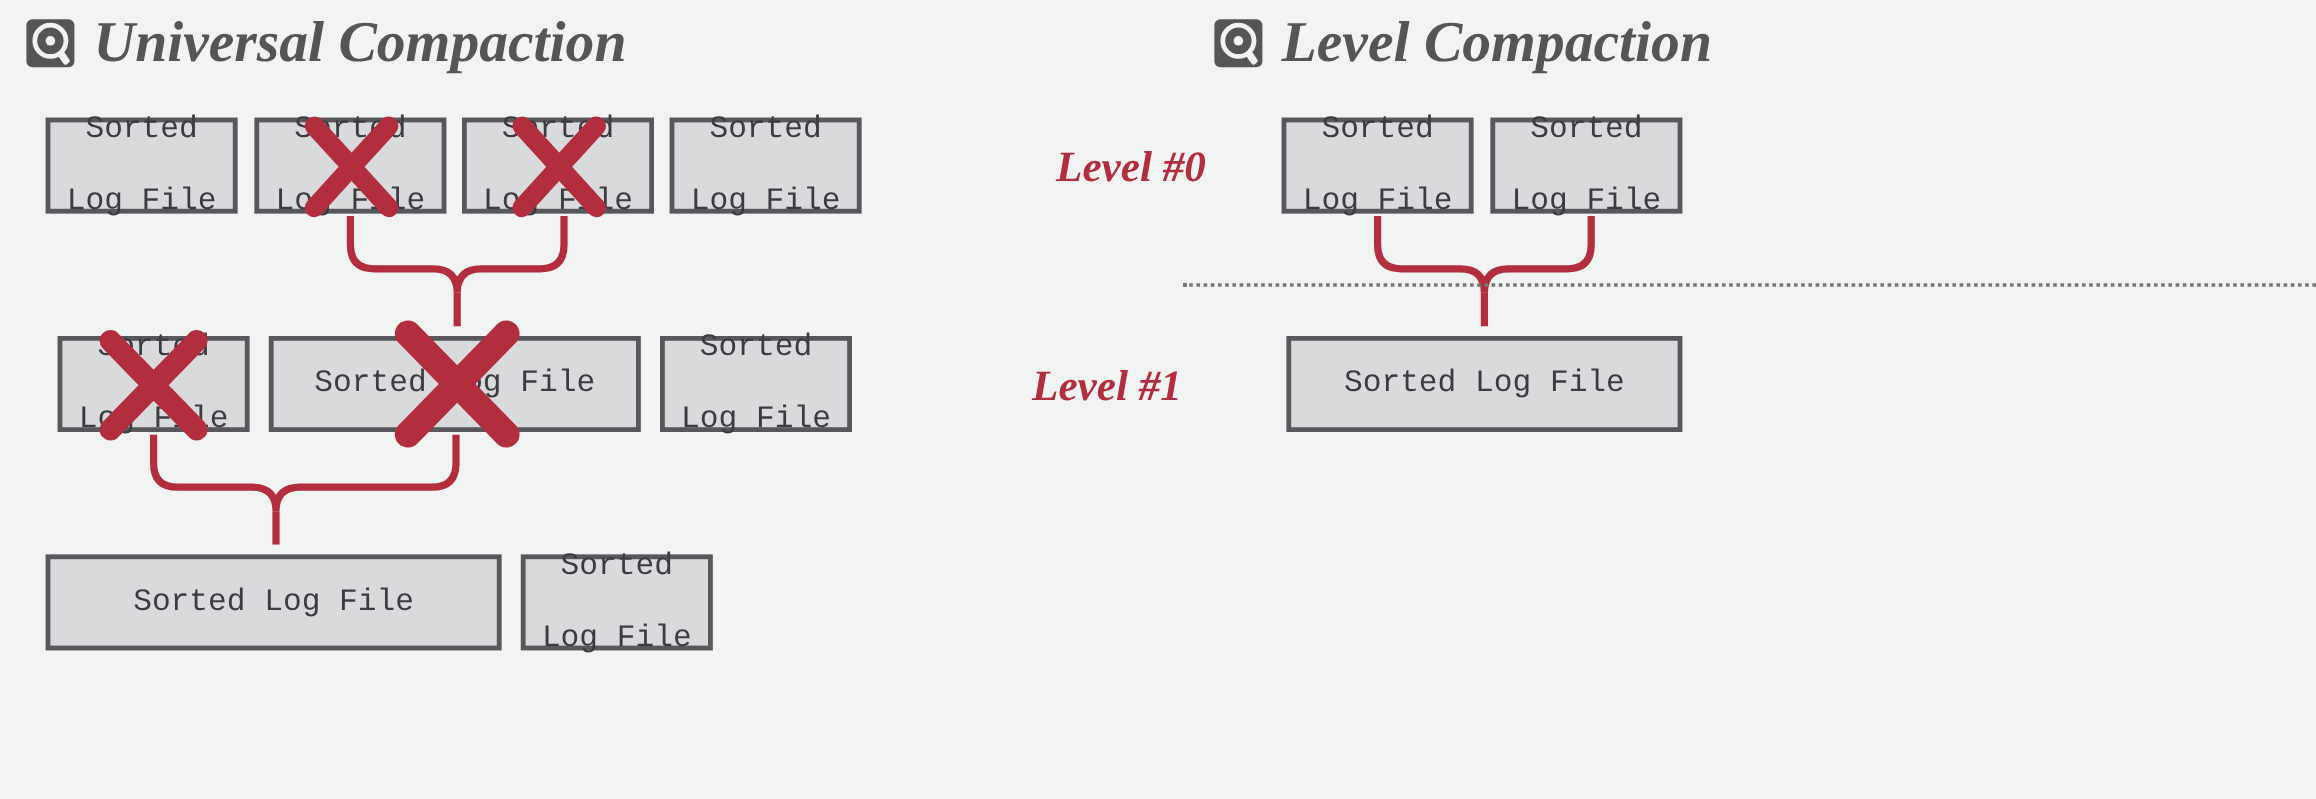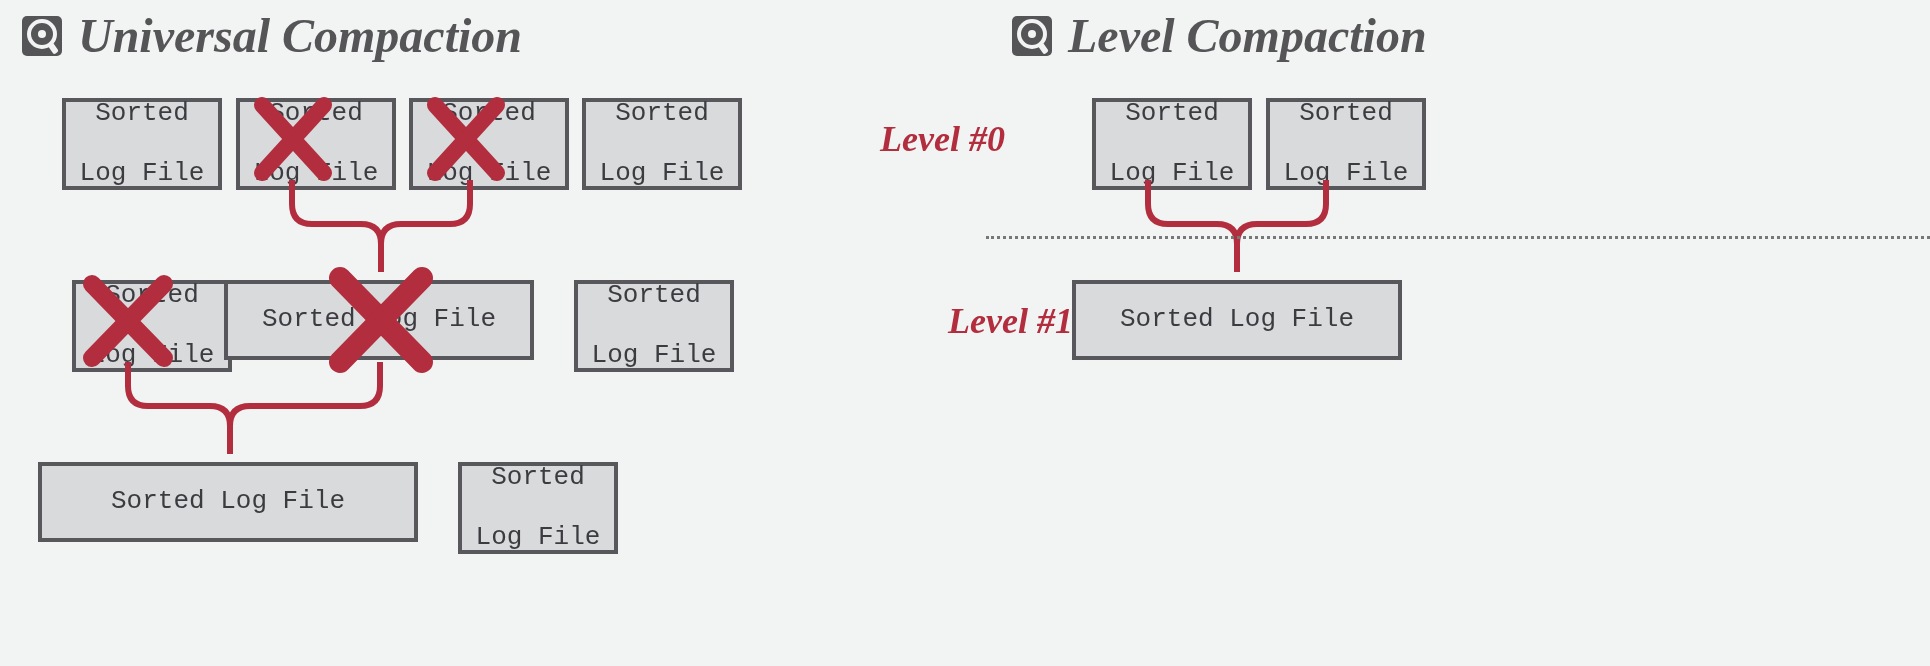--- a/index.html
+++ b/index.html
@@ -48,21 +48,21 @@
     display:flex;
     align-items:center;
     justify-content:center;
     text-align:center;
     font-family:var(--mono);
     font-size:26px;
     line-height:1.15;
     color:#3c3c40;
     padding:4px 8px;
   }
-  .filebox.small{width:160px;height:92px;margin-left:24px;}
+  .filebox.small{width:160px;height:80px;}
   .filebox span{display:block;}
   .cross{
     position:absolute;
     pointer-events:none;
   }
   .cross svg{display:block;}
   .bracket{
     position:absolute;
     pointer-events:none;
   }
@@ -182,21 +182,21 @@
   </div>
 
   <div class="filebox" style="left:38px; top:462px; width:380px; height:80px;">
     <span>Sorted Log File</span>
   </div>
   <div class="filebox small" style="left:434px; top:462px;">
     <span><span>Sorted</span><br><span>Log File</span></span>
   </div>
 
   <div class="level-label" style="left:880px; top:118px;">Level #0</div>
-  <div class="level-label" style="left:948px; top:300px;">Level #1</div>
+  <div class="level-label" style="left:860px; top:300px;">Level #1</div>
 
   <div class="filebox small" style="left:1068px; top:98px;">
     <span><span>Sorted</span><br><span>Log File</span></span>
   </div>
   <div class="filebox small" style="left:1242px; top:98px;">
     <span><span>Sorted</span><br><span>Log File</span></span>
   </div>
 
   <div class="bracket" style="left:1088px; top:180px;">
     <svg width="298" height="92">

